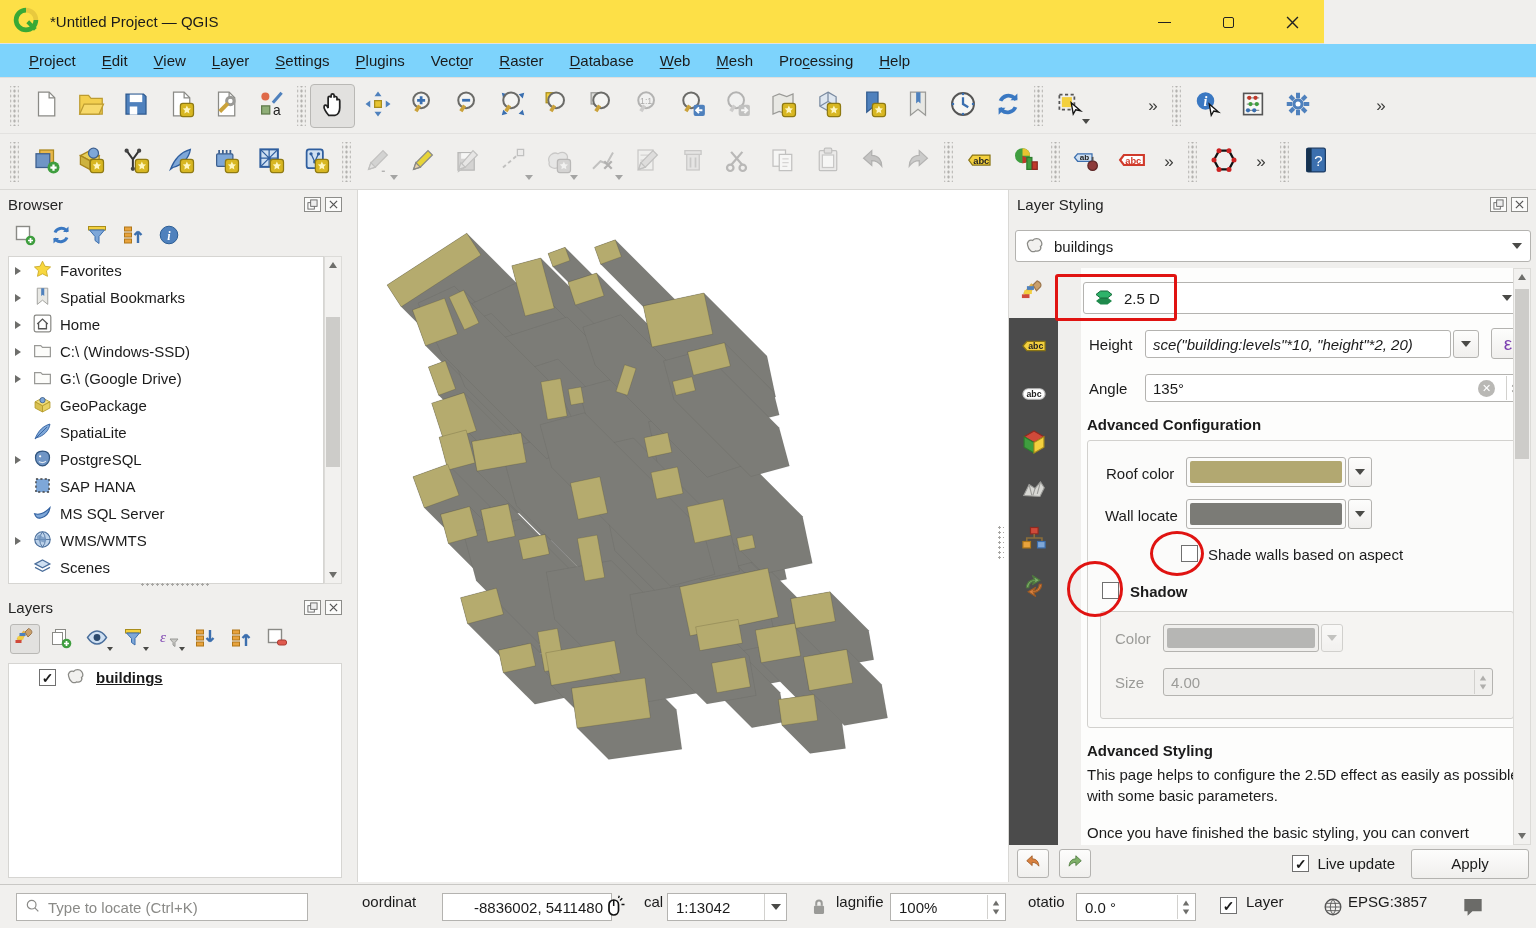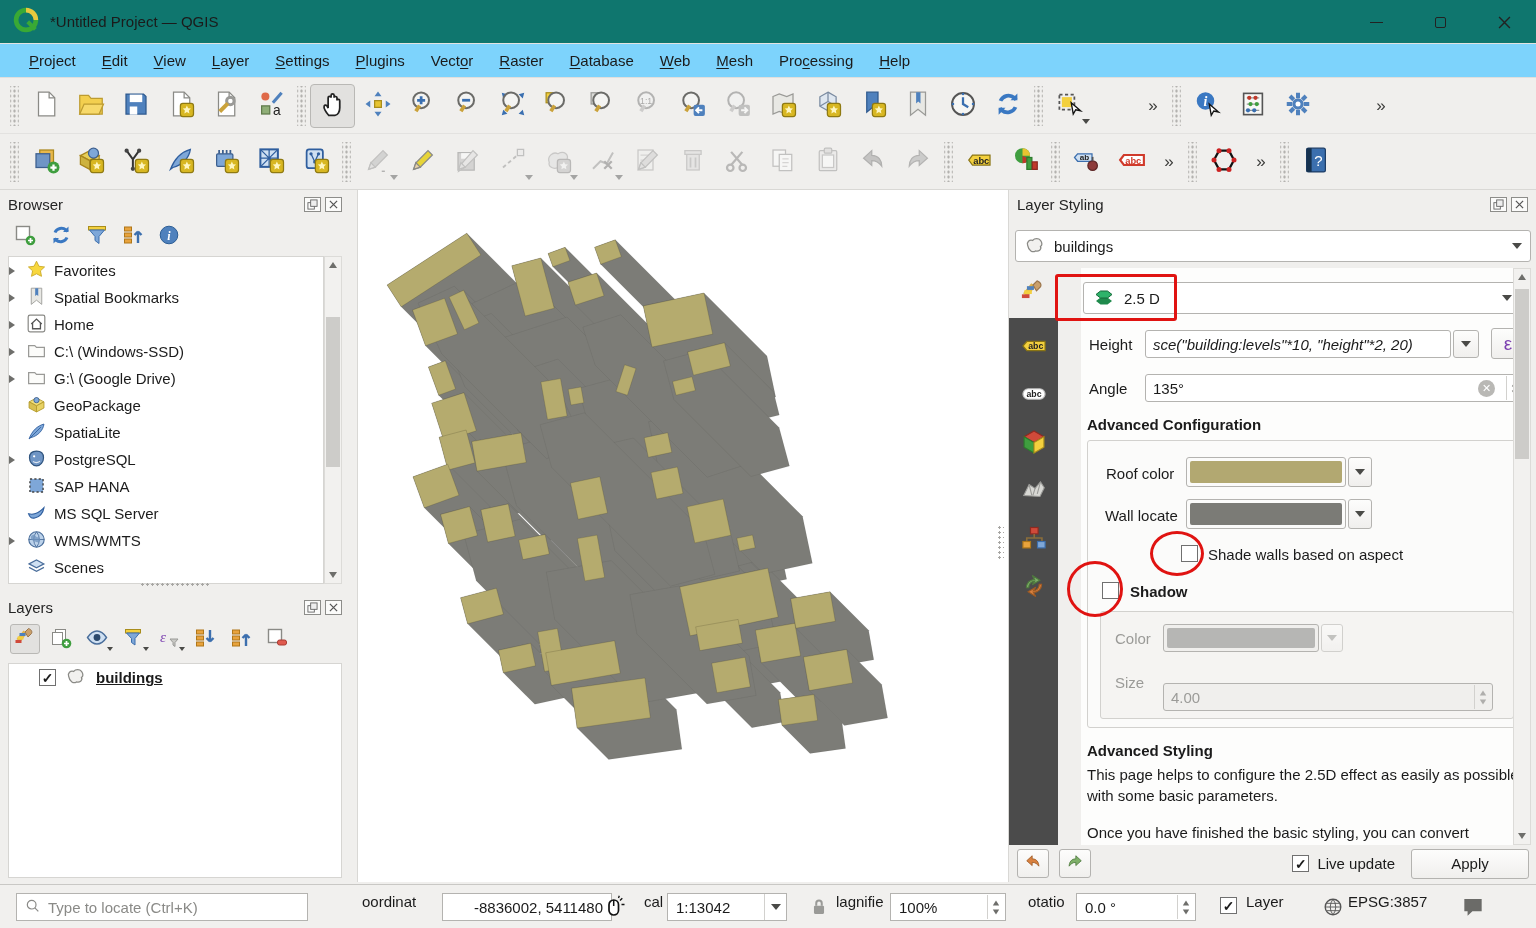--- a/index.html
+++ b/index.html
@@ -1,21 +1,21 @@
 <!DOCTYPE html>
 <html><head>
 <meta charset="utf-8">
 <style>
   * { margin:0; padding:0; box-sizing:border-box; }
   html,body { width:1536px; height:928px; overflow:hidden; }
   body { font-family:"Liberation Sans", sans-serif; font-size:15px; color:#1b1b1b; background:#f0efed; }
   .app { position:relative; width:1536px; height:928px; background:#f0efed; }
 
   
-  #titlebar { position:absolute; left:0; top:0; width:1536px; height:44px; background:#0f766e; display:flex; align-items:center; border-bottom:1px solid #e3e2e0;}
+  #titlebar { position:absolute; left:0; top:0; width:1324px; height:44px; background:#fde047; display:flex; align-items:center; border-bottom:1px solid #e3e2e0;}
   #titlebar .title { margin-left:10px; font-size:15px; }
   .win-controls { position:absolute; right:0; top:0; height:44px; display:flex; }
   .win-btn { width:64px; height:44px; display:flex; align-items:center; justify-content:center; }
 
   
   #menubar { position:absolute; left:0; top:44px; width:1536px; height:34px; background:#7dd3fc; display:flex; align-items:center; padding-left:16px; border-bottom:1px solid #e0dfdd;}
   .menu-item { padding:4px 13px; font-size:15px; }
   .menu-item u { text-decoration:underline; }
 
   
@@ -36,21 +36,21 @@
   .panel-title { font-size:15px; color:#252525; }
   .ph-btns { margin-left:auto; display:flex; gap:4px; }
   .ph-btn { width:17px; height:15px; border:1px solid #8d8d8a; background:#fbfbfa; display:flex; align-items:center; justify-content:center; font-size:10px; color:#555; }
   #browser-panel { position:absolute; left:0; top:190px; width:350px; height:398px; background:#f0efed; }
   #layers-panel  { position:absolute; left:0; top:593px; width:350px; height:289px; background:#f0efed; }
   .panel-toolbar { display:flex; align-items:center; gap:6px; padding:2px 10px; height:36px; }
   .pt-btn { width:30px; height:30px; display:flex; align-items:center; justify-content:center; border-radius:3px; position:relative;}
   .pt-btn.pressed { background:#e2e1df; border:1px solid #b9b8b5; }
   .pt-btn .dd { position:absolute; right:-1px; bottom:3px; width:0; height:0; border-left:3.5px solid transparent; border-right:3.5px solid transparent; border-top:4.5px solid #4a4a47; }
   .tree { position:absolute; left:8px; right:26px; bottom:4px; top:66px; background:#fff; border:1px solid #d6d5d2; overflow:hidden; }
-  .tree-row { display:flex; align-items:center; height:27px; gap:7px; white-space:nowrap;}
+  .tree-row { display:flex; align-items:center; height:27px; padding-left:6px; gap:7px; white-space:nowrap;}
   .tw { width:10px; display:flex; }
   .arr { width:0; height:0; border-top:4.5px solid transparent; border-bottom:4.5px solid transparent; border-left:6px solid #6e6e6b; }
   .vscroll { position:absolute; width:18px; background:#f2f1ef; border:1px solid #dcdbd8; }
   .vs-btn { position:absolute; left:0; width:16px; height:16px; display:flex; align-items:center; justify-content:center; }
   .tri-up { width:0;height:0;border-left:4.5px solid transparent;border-right:4.5px solid transparent;border-bottom:6px solid #6e6e6b;}
   .tri-dn { width:0;height:0;border-left:4.5px solid transparent;border-right:4.5px solid transparent;border-top:6px solid #6e6e6b;}
   .vs-thumb { position:absolute; left:1px; width:14px; background:#cdccc9; }
   .splitter-dots { position:absolute; background-image:radial-gradient(#a7a6a3 1.1px, transparent 1.2px); background-size:5px 5px; }
 
   
@@ -1047,21 +1047,21 @@
 
         <div class="gbox" style="left:12px; top:170px; width:414px; height:108px; background:#f5f4f2;">
           <span class="lbl disabled-txt" style="position:absolute; left:14px; top:18px;">Color</span>
           <div class="swatch-btn" style="position:absolute; left:62px; top:12px; width:156px; height:28px; background:#f0efed;">
               <div class="swatch-inner" id="shadow-swatch" style="background: rgb(182, 182, 180);"></div>
             </div>
           <div class="pushbtn" style="position:absolute; left:220px; top:12px; width:22px; height:28px; opacity:.55;">
               <span style="width:0;height:0;border-left:5px solid transparent;border-right:5px solid transparent;border-top:6px solid #9a9a97;"></span>
             </div>
           <span class="lbl disabled-txt" style="position:absolute; left:14px; top:62px;">Size</span>
-          <div class="field" style="position:absolute; left:62px; top:71px; width:330px; height:28px; background:#f0efed;">
+          <div class="field" style="position:absolute; left:62px; top:56px; width:330px; height:28px; background:#f0efed;">
             <span class="disabled-txt">4.00</span>
             <div class="spin">
                 <div class="tri-up" style="opacity:.5;"></div>
                 <div class="tri-dn" style="opacity:.5;"></div>
               </div>
           </div>
         </div>
       </div>
 
       <div style="position:absolute; left:6px; top:474px; font-weight:bold; font-size:15px;">Advanced Styling</div>

